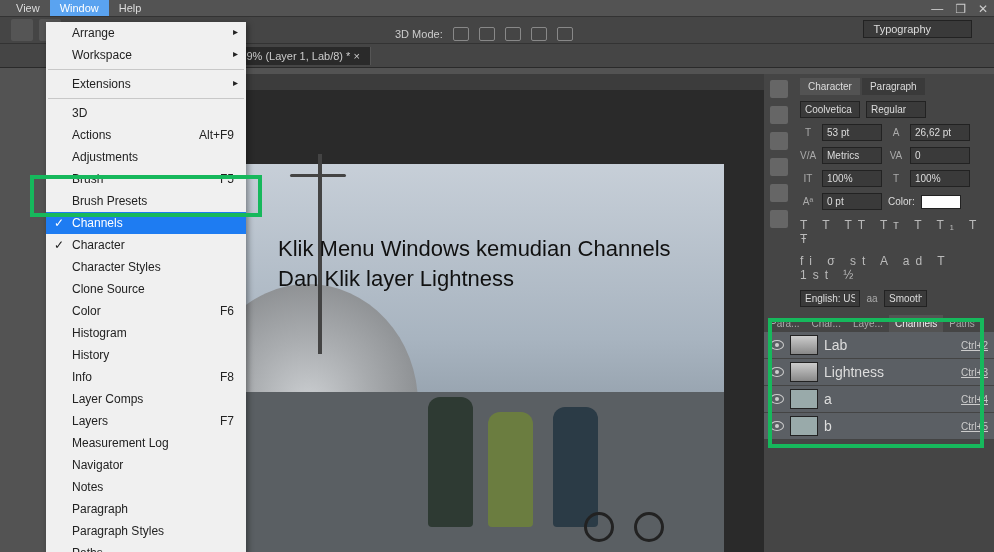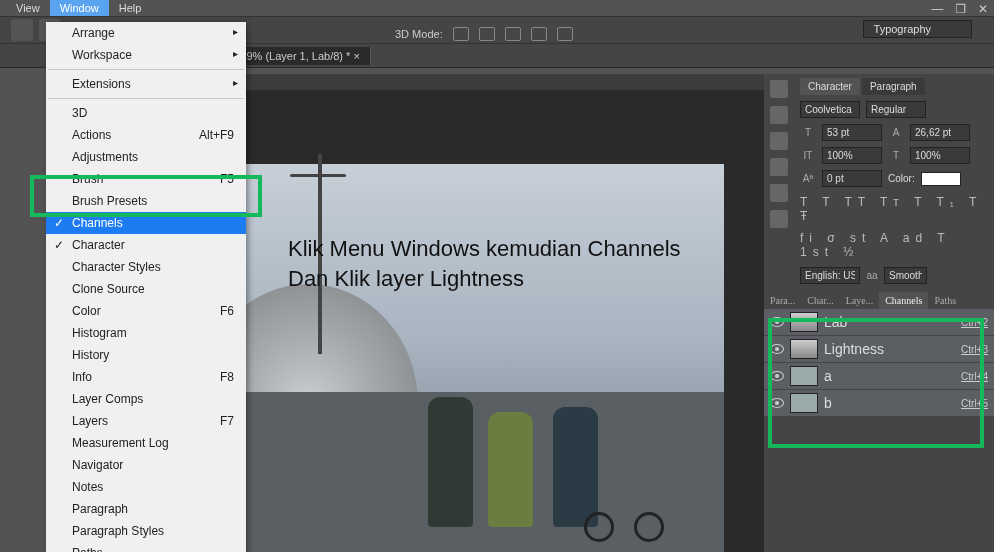--- a/index.html
+++ b/index.html
@@ -16,21 +16,21 @@
 .left-tools { width: 48px; background: #535353; }
 .canvas-area { flex: 1; background: #2a2a2a; position: relative; overflow: hidden; }
 .canvas { position: absolute; left: 110px; top: 90px; right: 40px; bottom: 0; background: linear-gradient(180deg, #c7cfd8 0%, #a8b4c0 45%, #6d7a85 100%); }
 .canvas .lamp { position: absolute; left: 160px; top: -10px; width: 4px; height: 200px; background: #444; }
 .canvas .lamp:before { content: ""; position: absolute; top: 20px; left: -28px; width: 56px; height: 3px; background: #444; border-radius: 2px; }
 .canvas .tunnel { position: absolute; left: 40px; top: 120px; width: 220px; height: 240px; background: radial-gradient(circle at 50% 50%, #ddd 0%, #aaa 40%, #666 100%); border-radius: 50% 50% 10% 10%; opacity: 0.75; }
 .canvas .road { position: absolute; left: 0; right: 0; bottom: 0; height: 160px; background: #5a5f63; }
 .canvas .person { position: absolute; bottom: 25px; width: 45px; height: 130px; background: #2e3a33; border-radius: 12px 12px 4px 4px; }
 .canvas .bike { position: absolute; bottom: 10px; right: 60px; width: 80px; height: 55px; }
 .canvas .bike .wheel { position: absolute; bottom: 0; width: 30px; height: 30px; border: 3px solid #222; border-radius: 50%; }
-.overlay-text { position: absolute; left: 130px; top: 70px; font-size: 22px; color: #111; line-height: 1.35; font-family: Arial, sans-serif; }
+.overlay-text { position: absolute; left: 120px; top: 70px; font-size: 22px; color: #111; line-height: 1.35; font-family: Arial, sans-serif; }
 .dropdown { position: absolute; left: 46px; top: 22px; width: 200px; background: #f0f0f0; color: #222; box-shadow: 2px 2px 6px rgba(0,0,0,0.4); z-index: 100; font-size: 12px; }
 .dropdown .row { padding: 4px 12px 4px 26px; position: relative; display: flex; justify-content: space-between; }
 .dropdown .row.sub:after { content: "▸"; position: absolute; right: 8px; font-size: 10px; }
 .dropdown .row.checked:before { content: "✓"; position: absolute; left: 8px; }
 .dropdown .row.highlight { background: #1e7cf2; color: #fff; }
 .dropdown .sep { height: 1px; background: #c8c8c8; margin: 3px 2px; }
 .green-box1 { position: absolute; left: 30px; top: 175px; width: 232px; height: 42px; border: 4px solid #16b85c; z-index: 200; pointer-events: none; }
 .green-box2 { position: absolute; right: 10px; top: 318px; width: 216px; height: 130px; border: 4px solid #16b85c; z-index: 200; pointer-events: none; }
 .right-panels { width: 230px; background: #454545; display: flex; flex-direction: column; font-size: 10px; }
 .panel-top { display: flex; }
@@ -42,21 +42,21 @@
 .char-panel .tab.active { background: #535353; }
 .char-panel .field-row { display: flex; align-items: center; gap: 6px; margin-top: 6px; }
 .char-panel select, .char-panel input.fld { background: #3a3a3a; border: 1px solid #222; color: #ddd; font-size: 10px; padding: 2px 4px; width: 60px; }
 .char-panel .wide { width: 100px; }
 .char-panel .lbl { width: 16px; display: inline-block; font-size: 10px; color: #aaa; text-align: center; }
 .char-panel .type-btns { margin-top: 8px; letter-spacing: 6px; color: #bbb; font-size: 12px; cursor: pointer; }
 .char-panel .lang-row { display: flex; gap: 4px; margin-top: 8px; align-items: center; }
 .color-swatch { width: 40px; height: 14px; background: #fff; border: 1px solid #222; }
 .channels-panel { background: #535353; margin-top: 4px; }
 .channels-panel .tabs { display: flex; background: #454545; font-size: 10px; }
-.channels-panel .ctab { padding: 3px 6px; color: #aaa; font-family: Liberation Serif, serif; }
+.channels-panel .ctab { padding: 3px 6px; color: #aaa; }
 .channels-panel .ctab.active { background: #535353; color: #eee; }
 .channels-panel .chan-row { display: flex; align-items: center; padding: 3px 6px; border-bottom: 1px solid #444; background: #5b5f64; gap: 6px; }
 .channels-panel .eye { width: 14px; height: 10px; border: 1px solid #ccc; border-radius: 50%; position: relative; }
 .channels-panel .eye:before { content: ""; position: absolute; left: 4px; top: 2px; width: 4px; height: 4px; background: #ccc; border-radius: 50%; }
 .channels-panel .thumb { width: 28px; height: 20px; background: linear-gradient(#ccc,#888); border: 1px solid #222; }
 .channels-panel .thumb.gray { background: #9aa; }
 .channels-panel .name { flex: 1; font-size: 14px; }
 .channels-panel .sc { font-size: 10px; color: #ccc; text-decoration: underline; }
 .winctl { position: absolute; right: 6px; top: 2px; display: flex; gap: 12px; font-size: 12px; color: #ccc; }
 .threed { position: absolute; left: 395px; top: 27px; font-size: 11px; color: #ccc; display: flex; gap: 10px; align-items: center; }
@@ -137,20 +137,26 @@
           <input class="fld wide" value="Coolvetica" style="">
           <input class="fld" value="Regular" style="">
         </div>
         <div class="field-row">
           <span class="lbl">T</span>
           <input class="fld" value="53 pt" style="">
           <span class="lbl">A</span>
           <input class="fld" value="26,62 pt" style="">
         </div>
         <div class="field-row">
+          <span class="lbl">V/A</span>
+          <input class="fld" value="Metrics" style="">
+          <span class="lbl">VA</span>
+          <input class="fld" value="0" style="">
+        </div>
+        <div class="field-row">
           <span class="lbl">IT</span>
           <input class="fld" value="100%" style="">
           <span class="lbl">T</span>
           <input class="fld" value="100%" style="">
         </div>
         <div class="field-row">
           <span class="lbl">Aª</span>
           <input class="fld" value="0 pt" style="">
           <span>Color:</span>
           <span class="color-swatch"></span>

